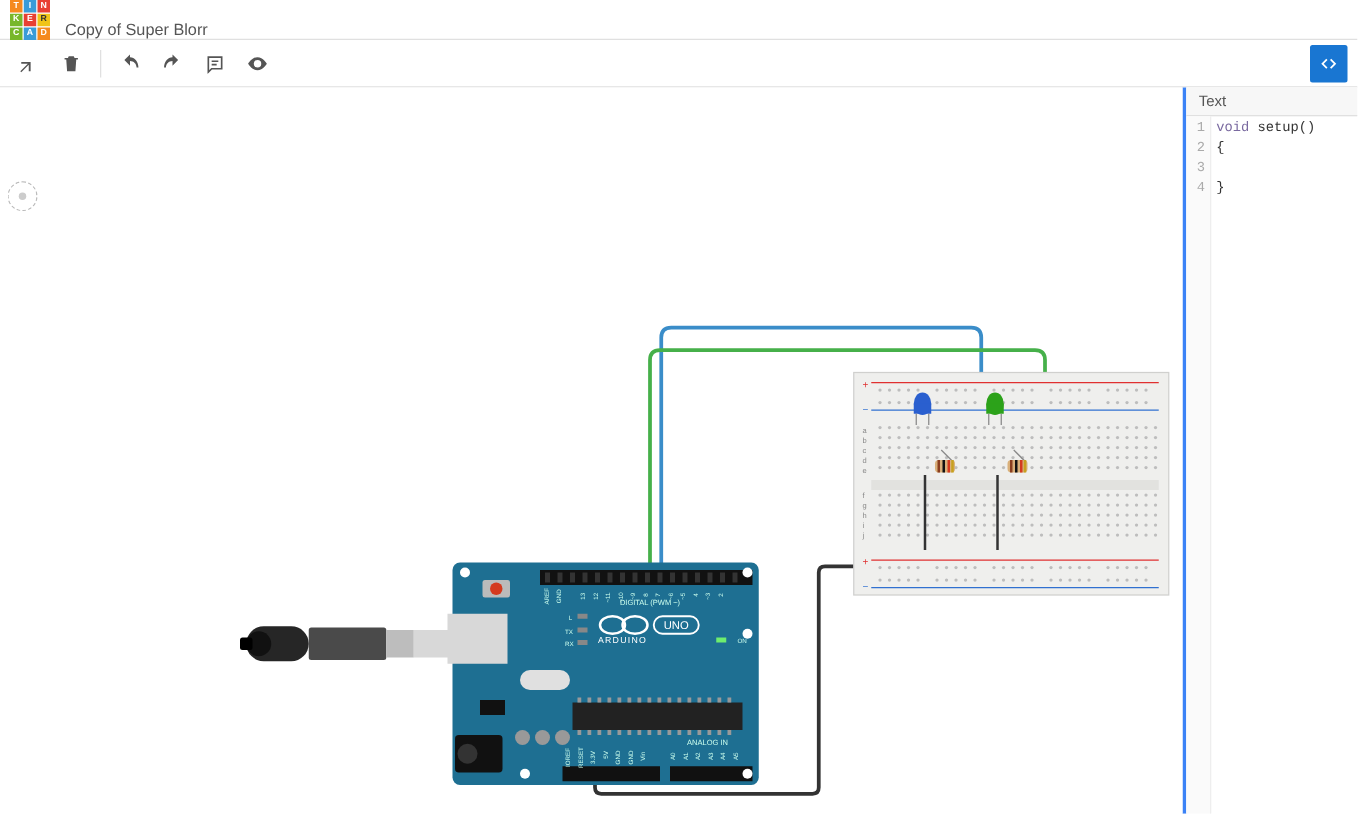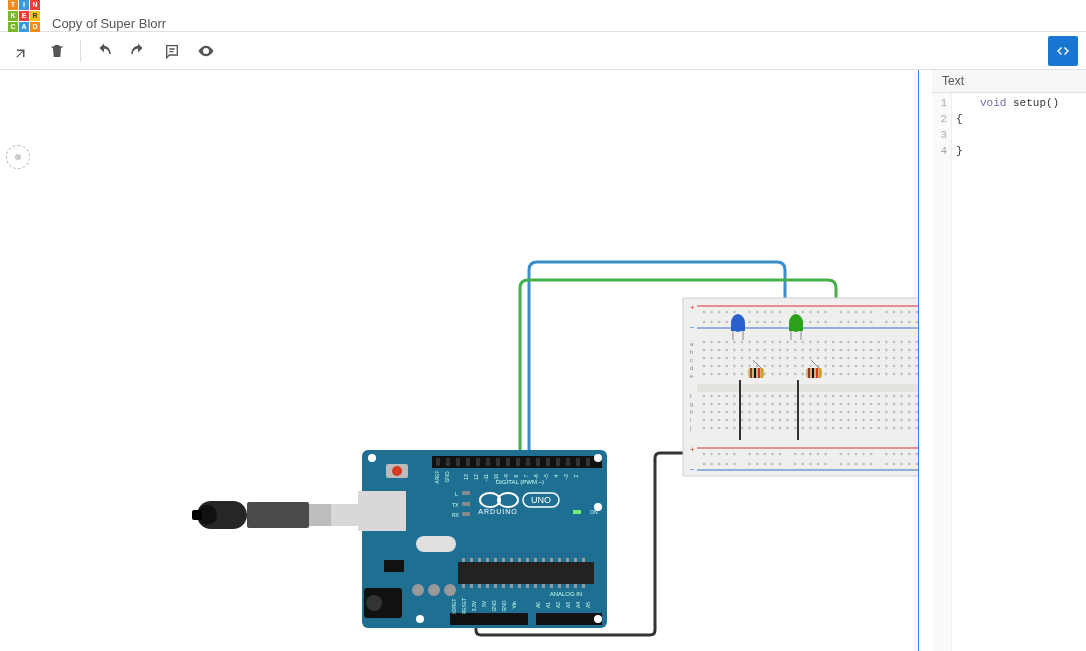--- a/index.html
+++ b/index.html
@@ -74,24 +74,24 @@
       position:absolute;
       left:6px; top:75px;
       width:24px;height:24px;
       border:1px dashed #bbb; border-radius:50%;
     }
     .origin-marker::before{content:"";position:absolute;left:50%;top:50%;width:6px;height:6px;border-radius:50%;background:#ccc;transform:translate(-50%,-50%);}
     svg.circuit {
       position:absolute; left:0; top:0;
     }
     .code-pane {
-      width: 168px;
-      border-left: 1px solid #3b82f6;
+      width: 140px;
+      border-left: 3px solid #3b82f6;
       background: #fff;
-      display: flex; flex-direction:column;padding-left:13px;
+      display: flex; flex-direction:column;
     }
     .code-pane-header {
       padding: 4px 10px;
       font-size: 12px;
       color: #555;
       background: #f7f7f7;
       border-bottom: 1px solid #e0e0e0;
     }
     .code-editor {
       flex:1;
@@ -106,21 +106,21 @@
       color:#aaa;
       text-align:right;
       padding:2px 4px 0 0;
       line-height:16px;
     }
     .code-lines {
       padding:2px 4px;
       line-height:16px;
       white-space: pre;
     }
-    .kw { color:#7a6aa0;margin-left:24px; }
+    .kw { color:#7a6aa0; }
   </style>
 </head>
 <body>
 
 <div class="top-bar">
   <div class="logo">
     <div class="t">T</div>
       <div class="i">I</div>
       <div class="n">N</div>
     <div class="k">K</div>

